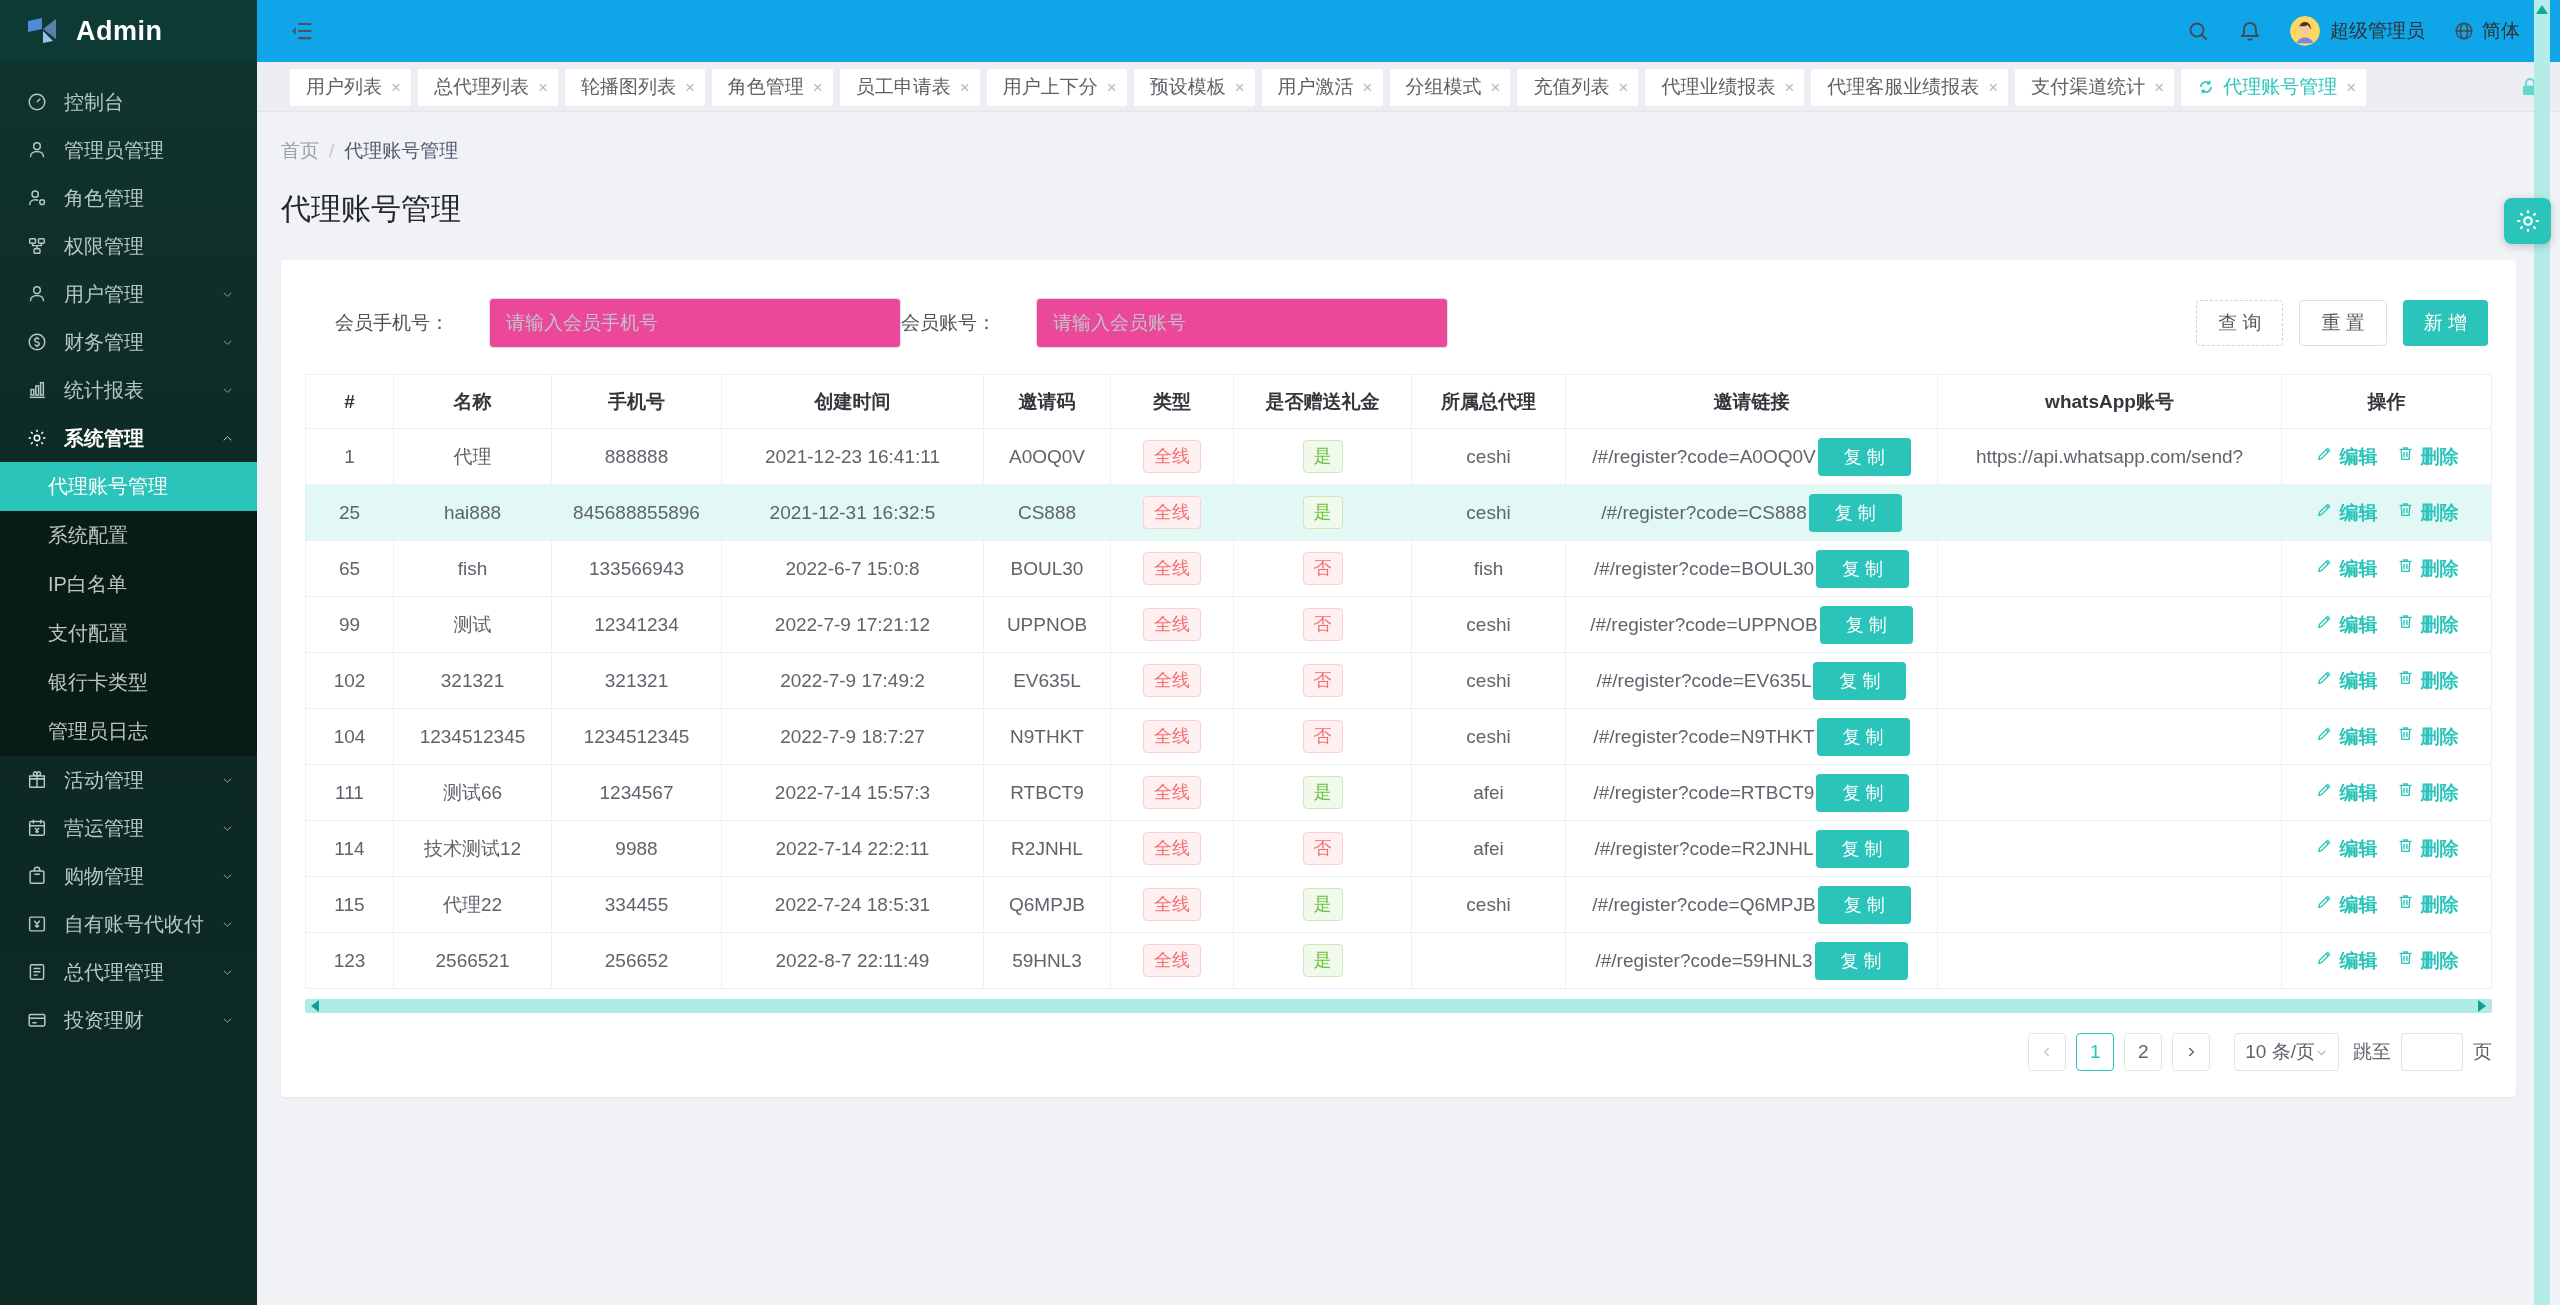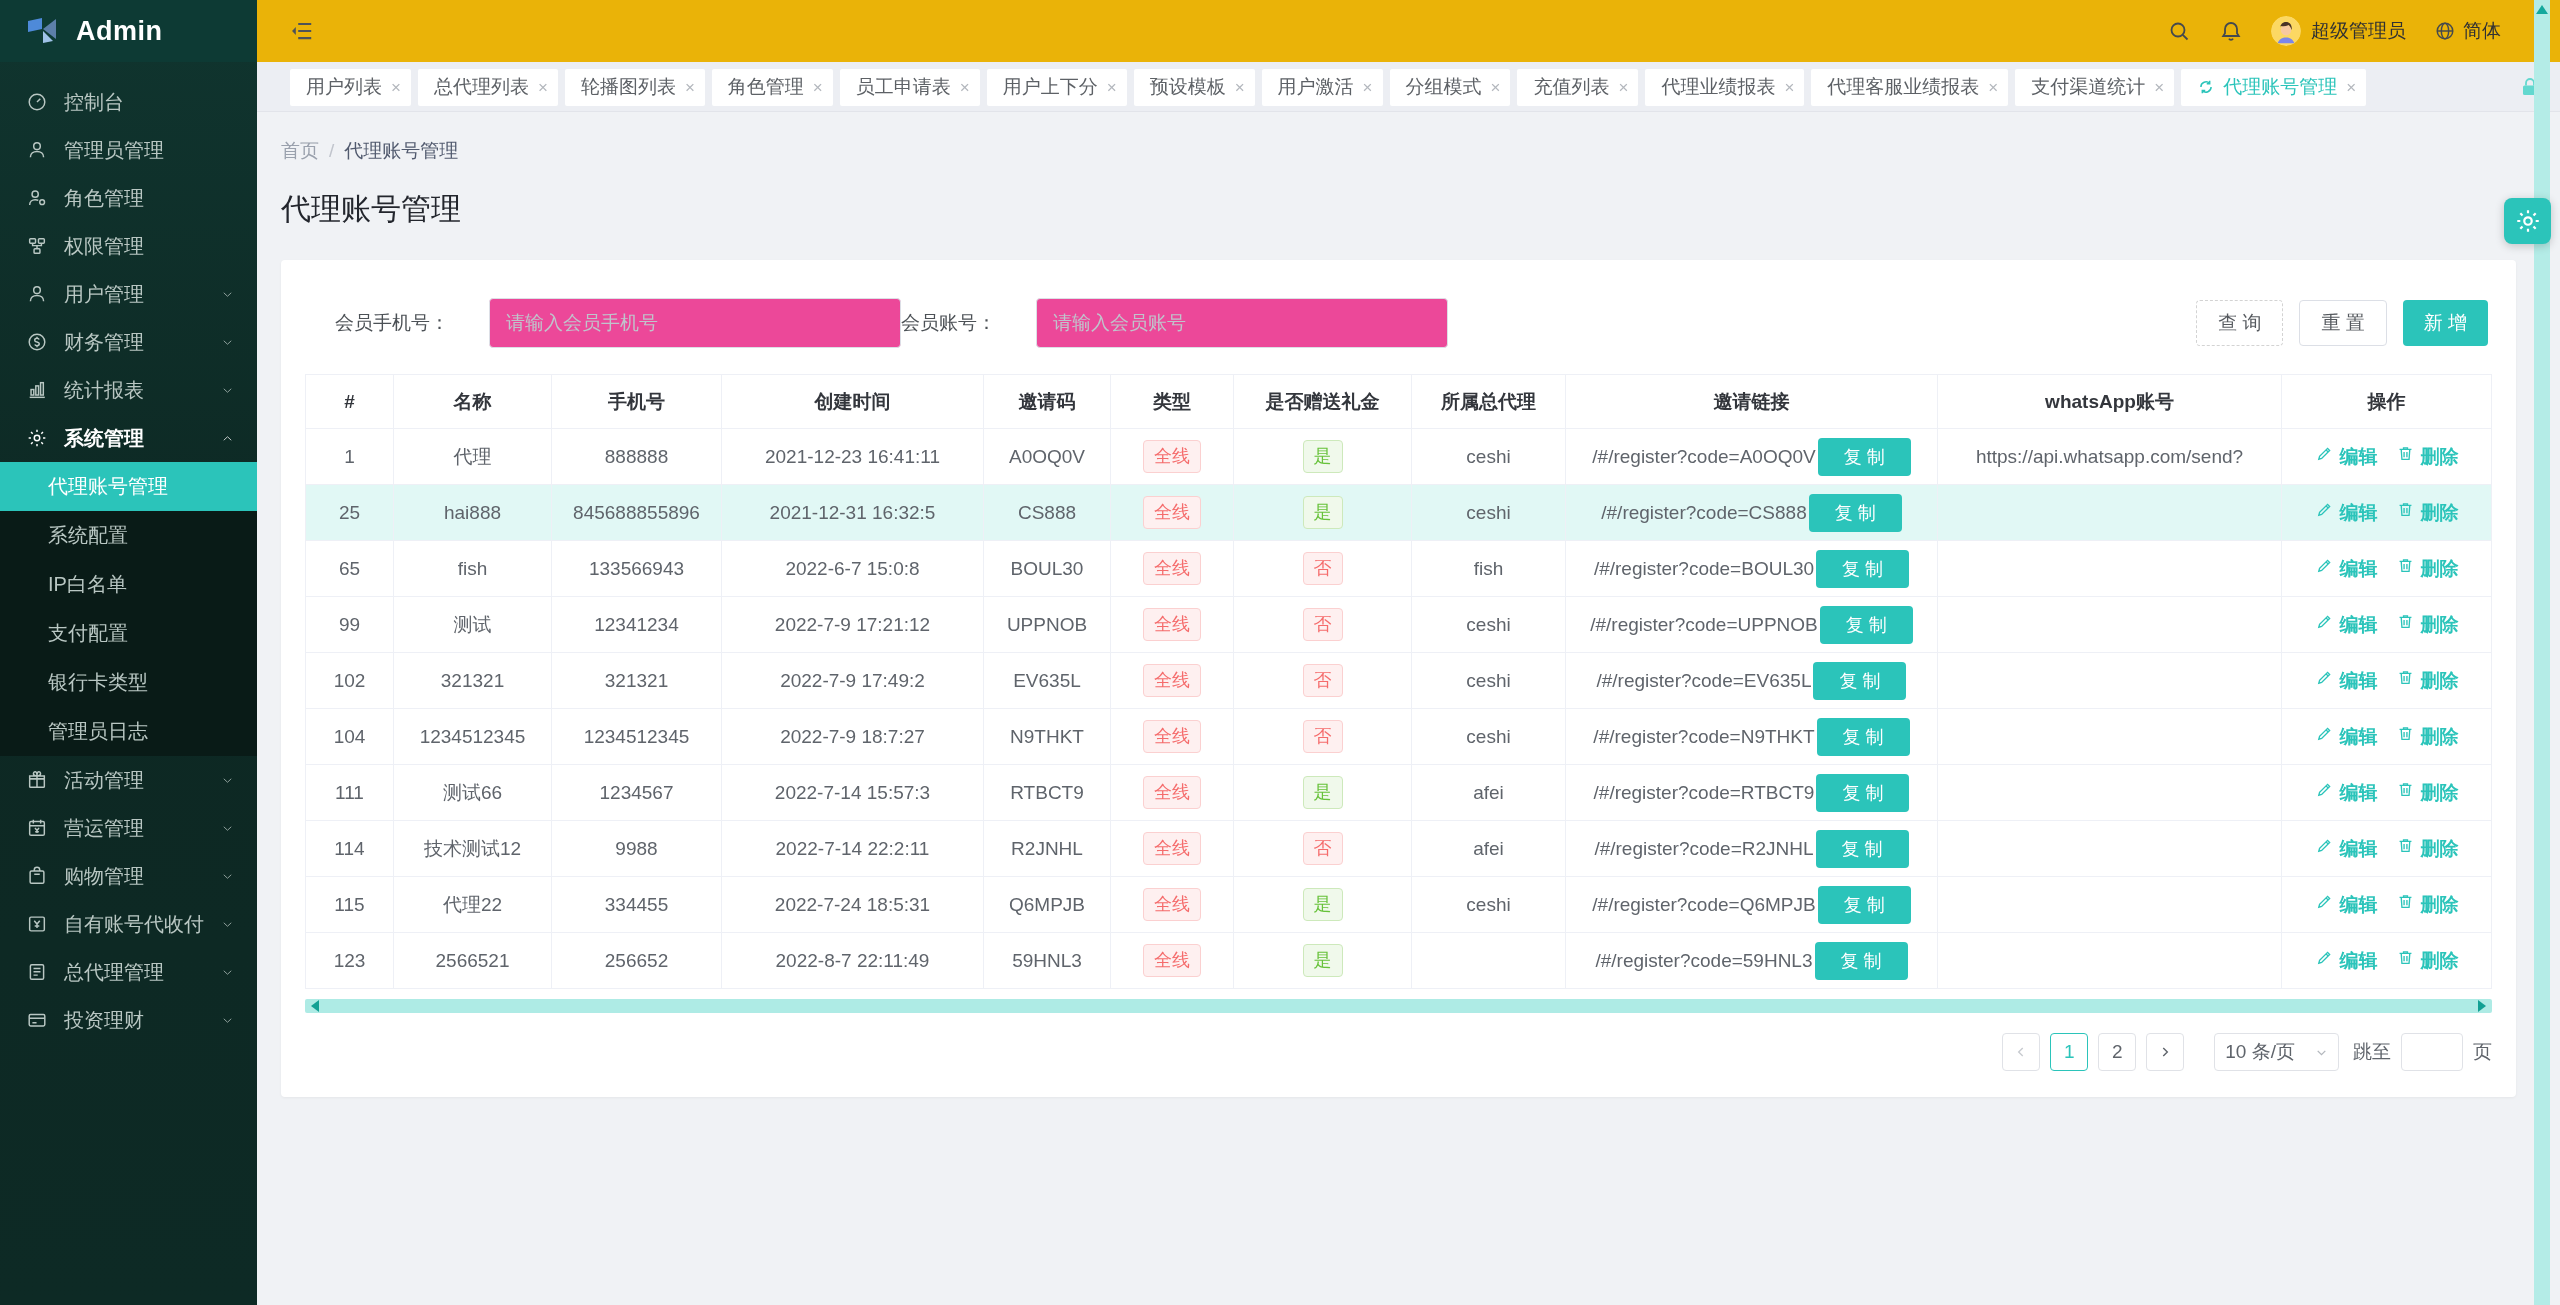--- a/index.html
+++ b/index.html
@@ -38,22 +38,22 @@
   .submenu-item {
     height: 49px; display: flex; align-items: center;
     padding-left: 48px; font-size: 20px; color: #b9c7c3; cursor: pointer; white-space: nowrap;
   }
   .submenu-item.active { background: var(--accent, #2bc4ba); color: #ffffff; }
 
   
   .main { flex: 1; min-width: 0; display: flex; flex-direction: column; }
 
   .topbar {
-    height: 62px; flex: 0 0 62px; background: #eab308;
-    display: flex; align-items: center; padding: 0 59px 0 32px;
+    height: 62px; flex: 0 0 62px; background: #0ea5e9;
+    display: flex; align-items: center; padding: 0 40px 0 32px;
   }
   .collapse-btn { color: #4d5358; cursor: pointer; }
   .topbar-right { margin-left: auto; display: flex; align-items: center; gap: 28px; font-size: 19px; color: #303133; }
   .tb-icon { color: #44494e; cursor: pointer; }
   .user-chip { display: flex; align-items: center; gap: 10px; cursor: pointer; }
   .avatar { width: 30px; height: 30px; border-radius: 50%; overflow: hidden; }
   .lang-chip { display: flex; align-items: center; gap: 7px; cursor: pointer; }
 
   .tabbar {
     height: 50px; flex: 0 0 50px; background: #eceef3;
@@ -126,21 +126,21 @@
   
   .pagination { display: flex; align-items: center; justify-content: flex-end; margin-top: 20px; gap: 10px; font-size: 19px; color: #5f646b; }
   .pg-btn {
     min-width: 38px; height: 38px; border: 1px solid #e0e2e7; border-radius: 4px; background: #fff;
     display: inline-flex; align-items: center; justify-content: center; color: #5f646b; cursor: pointer; font-size: 19px;
   }
   .pg-btn.disabled { color: #c8cbd0; }
   .pg-btn.active { border-color: var(--accent, #2bc4ba); color: var(--accent, #2bc4ba); }
   .pg-select {
     height: 38px; border: 1px solid #e0e2e7; border-radius: 4px; background: #fff;
-    display: inline-flex; align-items: center; gap: 20px; padding: 0 10px; color: #5f646b; cursor: pointer; margin-left: 20px;
+    display: inline-flex; align-items: center; gap: 0; padding: 0 10px; color: #5f646b; cursor: pointer; margin-left: 14px;
   }
   .pg-select .icn { color: #b3b7bd; }
   .pg-jump { display: inline-flex; align-items: center; gap: 10px; margin-left: 4px; }
   .pg-jump-input { width: 62px; height: 38px; border: 1px solid #e0e2e7; border-radius: 4px; outline: none; font-size: 19px; text-align: center; }
 
   
   .vstrip { position: absolute; right: 10px; top: 0; bottom: 0; width: 16px; background: #b4ece7; z-index: 8; }
   .vstrip-up {
     position: absolute; top: 5px; left: 2px; width: 0; height: 0;
     border-left: 6px solid transparent; border-right: 6px solid transparent; border-bottom: 9px solid #14a89d;

